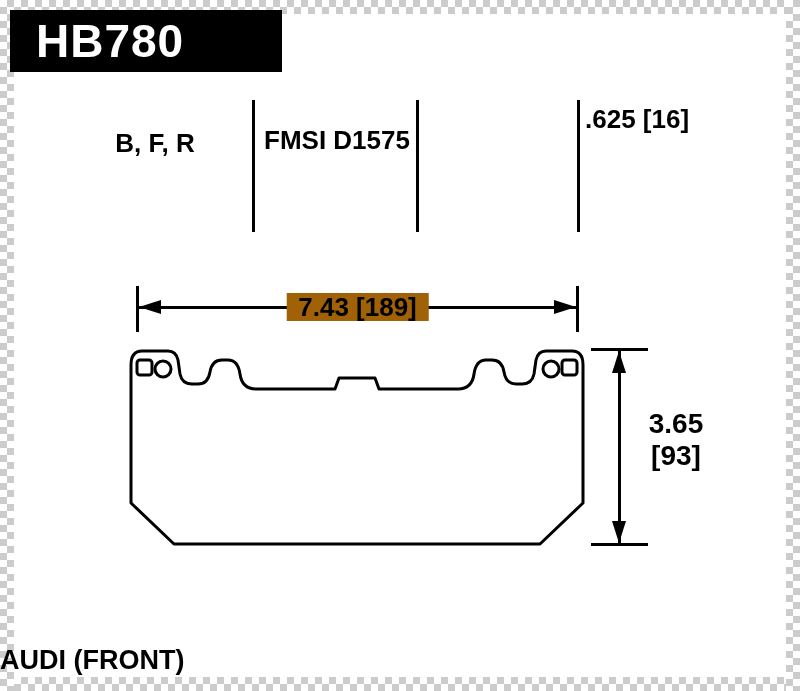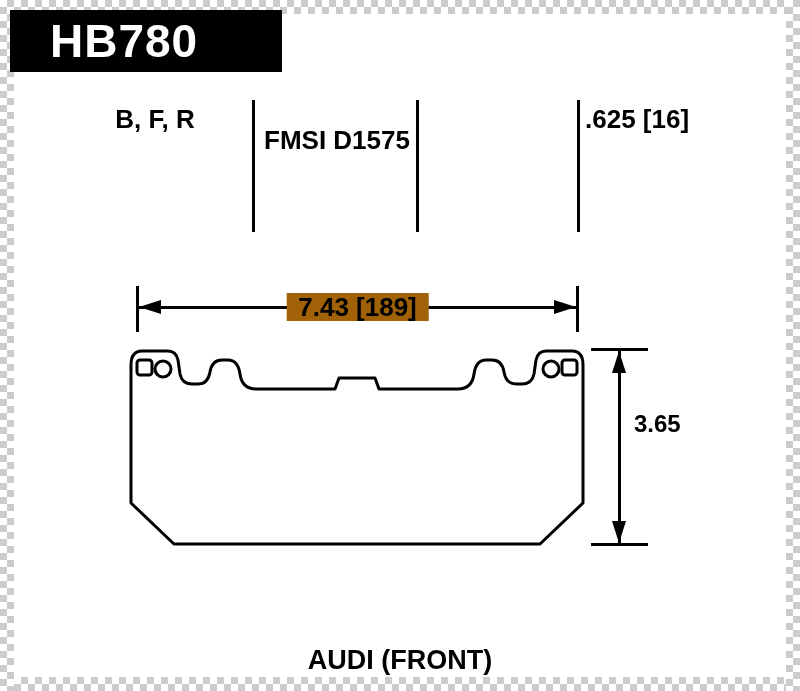--- a/index.html
+++ b/index.html
@@ -22,29 +22,29 @@
   .checker.bottom{left:0;bottom:0;right:0;height:14px;}
   .checker.left{left:0;top:0;bottom:0;width:14px;}
   .checker.right{right:0;top:0;bottom:0;width:14px;}
 
   
   .part-box{
     position:absolute;left:10px;top:10px;
     width:272px;height:62px;
     background:#000000;
     display:flex;align-items:center;
-    padding-left:40px;box-sizing:border-box;
+    padding-left:26px;box-sizing:border-box;
   }
   .part-box span{
     color:#ffffff;font-size:46px;letter-spacing:1px;line-height:1;
   }
 
   
   .spec{position:absolute;top:104px;font-size:26px;white-space:nowrap;}
-  .spec.compounds{left:60px;width:190px;text-align:center;}
+  .spec.compounds{left:60px;width:190px;text-align:center;margin-top:24px;}
   .spec.fmsi{left:264px;margin-top:21px;}
   .spec.thickness{left:585px;}
 
   .vline{position:absolute;top:100px;height:132px;width:3px;background:#000000;}
   .vline.v1{left:252px;}
   .vline.v2{left:416px;}
   .vline.v3{left:577px;}
 
   
   .ext-line{position:absolute;width:3px;background:#000000;top:286px;height:46px;}
@@ -80,26 +80,26 @@
     border-left:7px solid transparent;border-right:7px solid transparent;
     border-bottom:22px solid #000000;
   }
   .dim-v .arrow-d{
     position:absolute;bottom:0;left:-6px;width:0;height:0;
     border-left:7px solid transparent;border-right:7px solid transparent;
     border-top:22px solid #000000;
   }
   .dim-v-label{
     position:absolute;left:634px;top:408px;width:84px;
-    font-size:24px;line-height:32px;white-space:nowrap;
+    font-size:28px;line-height:32px;text-align:center;white-space:nowrap;
   }
 
   .footer-label{
     position:absolute;left:0;top:645px;width:100%;
-    text-align:center;font-size:27px;
+    text-align:left;font-size:27px;
   }
 </style>
 </head>
 <body>
 
 <div class="page">
 
   <div class="checker top"></div>
   <div class="checker bottom"></div>
   <div class="checker left"></div>
@@ -135,17 +135,18 @@
   </svg>
 
   <div class="tick t"></div>
   <div class="tick b"></div>
   <div class="dim-v">
     <span class="arrow-u"></span>
     <span class="arrow-d"></span>
   </div>
   <div class="dim-v-label">
     <div>3.65</div>
+    <div>[93]</div>
   </div>
 
   <div class="footer-label">AUDI (FRONT)</div>
 
 </div>
 
 </body></html>

